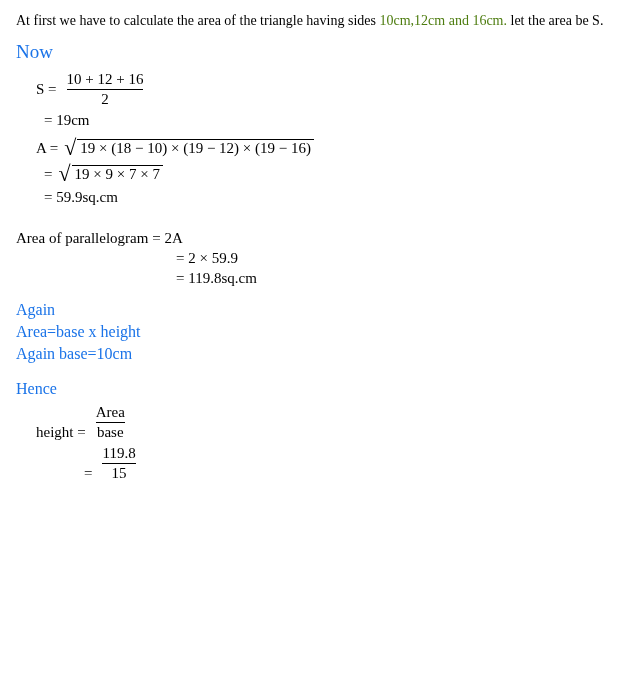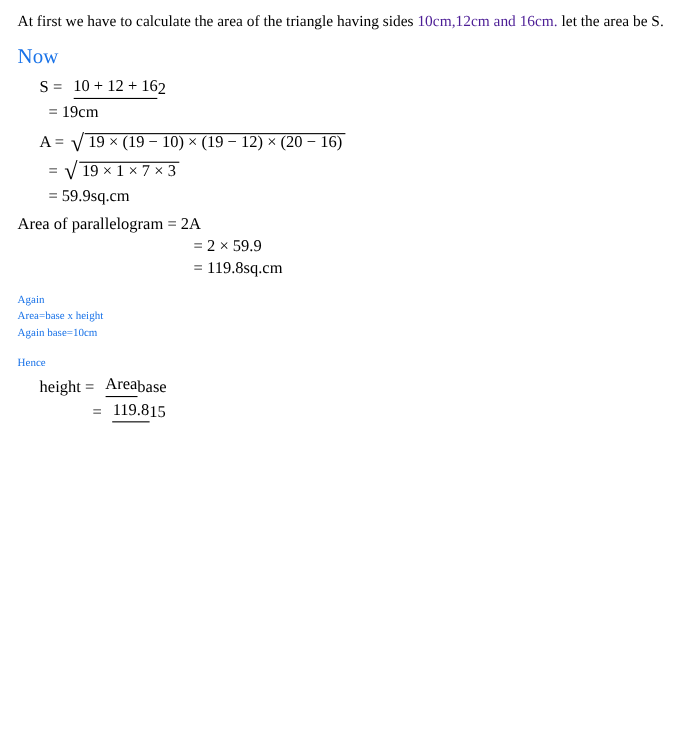--- a/index.html
+++ b/index.html
@@ -16,33 +16,34 @@
       color: #000000;
       padding: 10px 16px;
     }
     .intro-text {
       font-size: 14px;
       color: #000;
       margin-bottom: 10px;
       line-height: 1.5;
     }
     .intro-text .highlight {
-      color: #4c1d95;
+      color: #4d7c0f;
     }
     .label-now {
       color: #1a73e8;
       font-size: 19px;
       margin-bottom: 8px;
     }
     .math-block {
       margin-left: 20px;
       margin-bottom: 6px;
     }
     .fraction-container {
       display: inline-flex;
+      flex-direction: column;
       align-items: center;
       vertical-align: middle;
       margin: 0 4px;
     }
     .fraction-numerator {
       border-bottom: 1px solid #000;
       padding-bottom: 1px;
       text-align: center;
     }
     .fraction-denominator {
@@ -70,28 +71,28 @@
     .sqrt-content {
       border-top: 1.5px solid #000;
       padding: 0 3px;
       display: inline-block;
     }
     .indent-eq {
       margin-left: 28px;
     }
     .blue-label {
       color: #1a73e8;
-      font-size: 10px;
+      font-size: 16px;
       margin: 10px 0 4px 0;
     }
     .section-gap {
       margin-top: 14px;
     }
     .parallelogram-section {
-      margin-top: 8px;
+      margin-top: 24px;
       text-align: center;
     }
     .para-line {
       display: flex;
       align-items: center;
       margin: 3px 0;
     }
     .indent-para {
       margin-left: 160px;
     }
@@ -125,29 +126,29 @@
 </div>
 
 <div class="equation-line indent-eq">
   <span>= 19cm</span>
 </div>
 
 <div class="equation-line math-block" style="margin-top:8px;">
   <span style="margin-right:4px;">A =</span>
   <span class="sqrt-wrapper">
     <span class="sqrt-symbol">√</span>
-    <span class="sqrt-content">19 × (19 − 10) × (19 − 12) × (20 − 16)</span>
+    <span class="sqrt-content">19 × (18 − 10) × (19 − 12) × (19 − 16)</span>
   </span>
 </div>
 
 <div class="equation-line indent-eq">
   <span style="margin-right:4px;">=</span>
   <span class="sqrt-wrapper">
     <span class="sqrt-symbol">√</span>
-    <span class="sqrt-content">19 × 1 × 7 × 3</span>
+    <span class="sqrt-content">19 × 9 × 7 × 7</span>
   </span>
 </div>
 
 <div class="equation-line indent-eq">
   <span>= 59.9sq.cm</span>
 </div>
 
 <div class="parallelogram-section">
   <div class="para-line">
     <span>Area of parallelogram = 2A</span>

